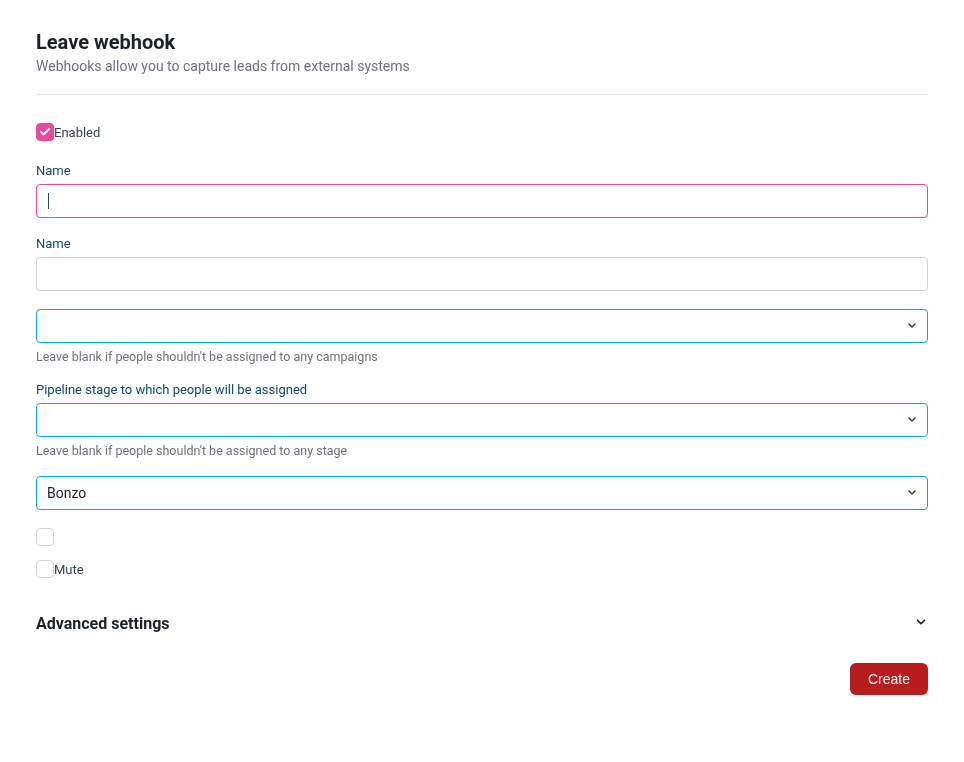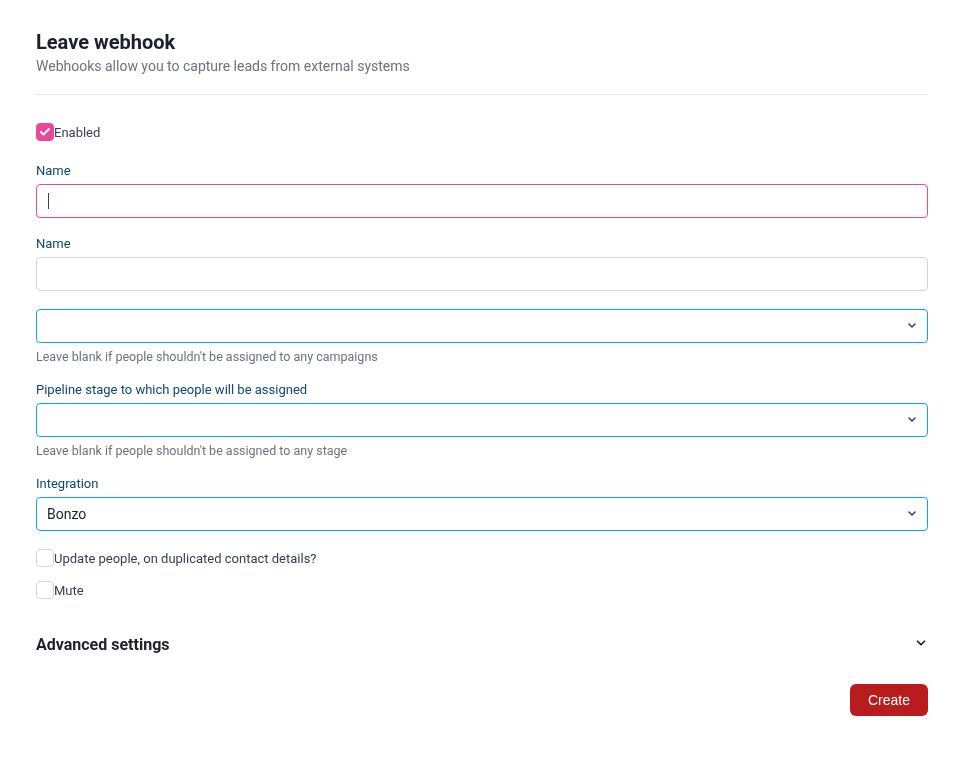--- a/index.html
+++ b/index.html
@@ -209,38 +209,36 @@
     <span class="select-chevron">
       <svg width="12" height="12" viewBox="0 0 12 12" fill="none">
         <path d="M3 4.5L6 7.5L9 4.5" stroke="currentColor" stroke-width="1.5" stroke-linecap="round" stroke-linejoin="round"></path>
       </svg>
     </span>
   </div>
   <p class="helper-text">Leave blank if people shouldn't be assigned to any stage</p>
 </div>
 
 <div class="form-group">
-  <label class="field-label">Integration</label>
   <div class="select-wrapper">
     <div class="select-input">
       <span>Bonzo</span>
     </div>
     <span class="select-chevron">
       <svg width="12" height="12" viewBox="0 0 12 12" fill="none">
         <path d="M3 4.5L6 7.5L9 4.5" stroke="currentColor" stroke-width="1.5" stroke-linecap="round" stroke-linejoin="round"></path>
       </svg>
     </span>
   </div>
 </div>
 
 <div class="checkbox-row" style="margin-bottom:14px;">
   <div class="checkbox">
     
   </div>
-  <span class="checkbox-label">Update people, on duplicated contact details?</span>
 </div>
 
 <div class="checkbox-row" style="margin-bottom:0;text-align:right;">
   <div class="checkbox">
     
   </div>
   <span class="checkbox-label">Mute</span>
 </div>
 
 <div class="advanced-section">

